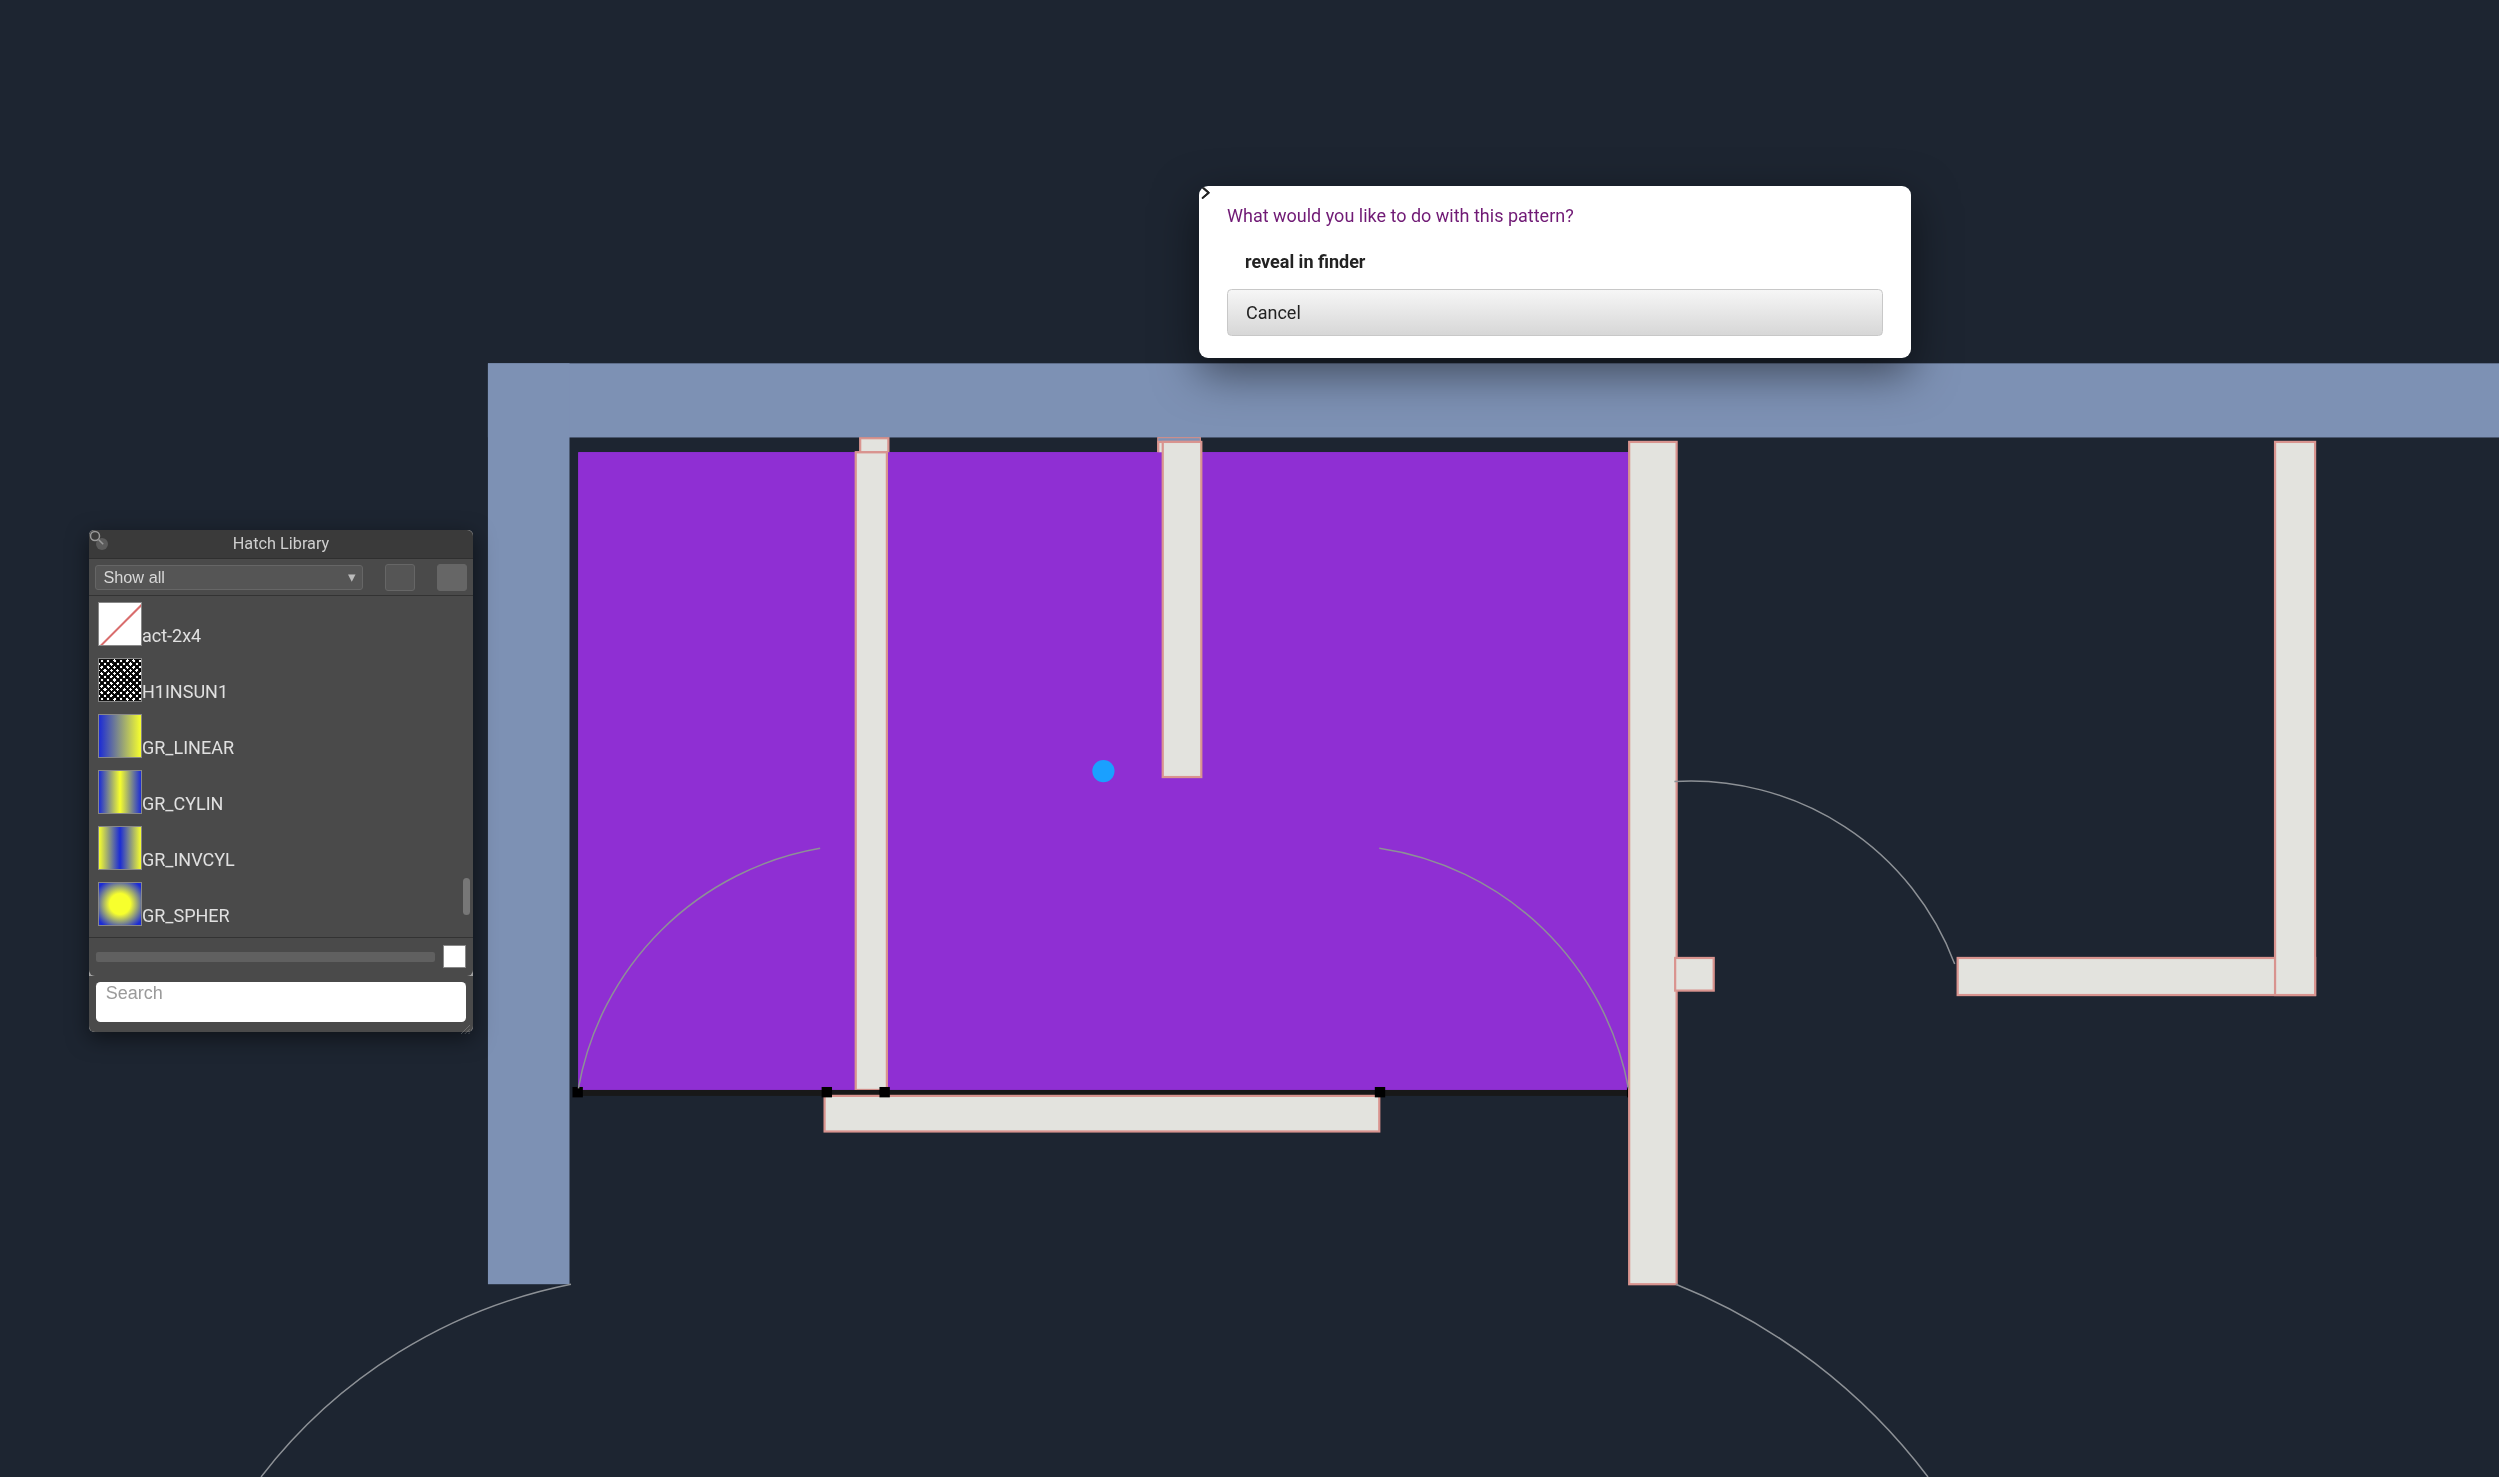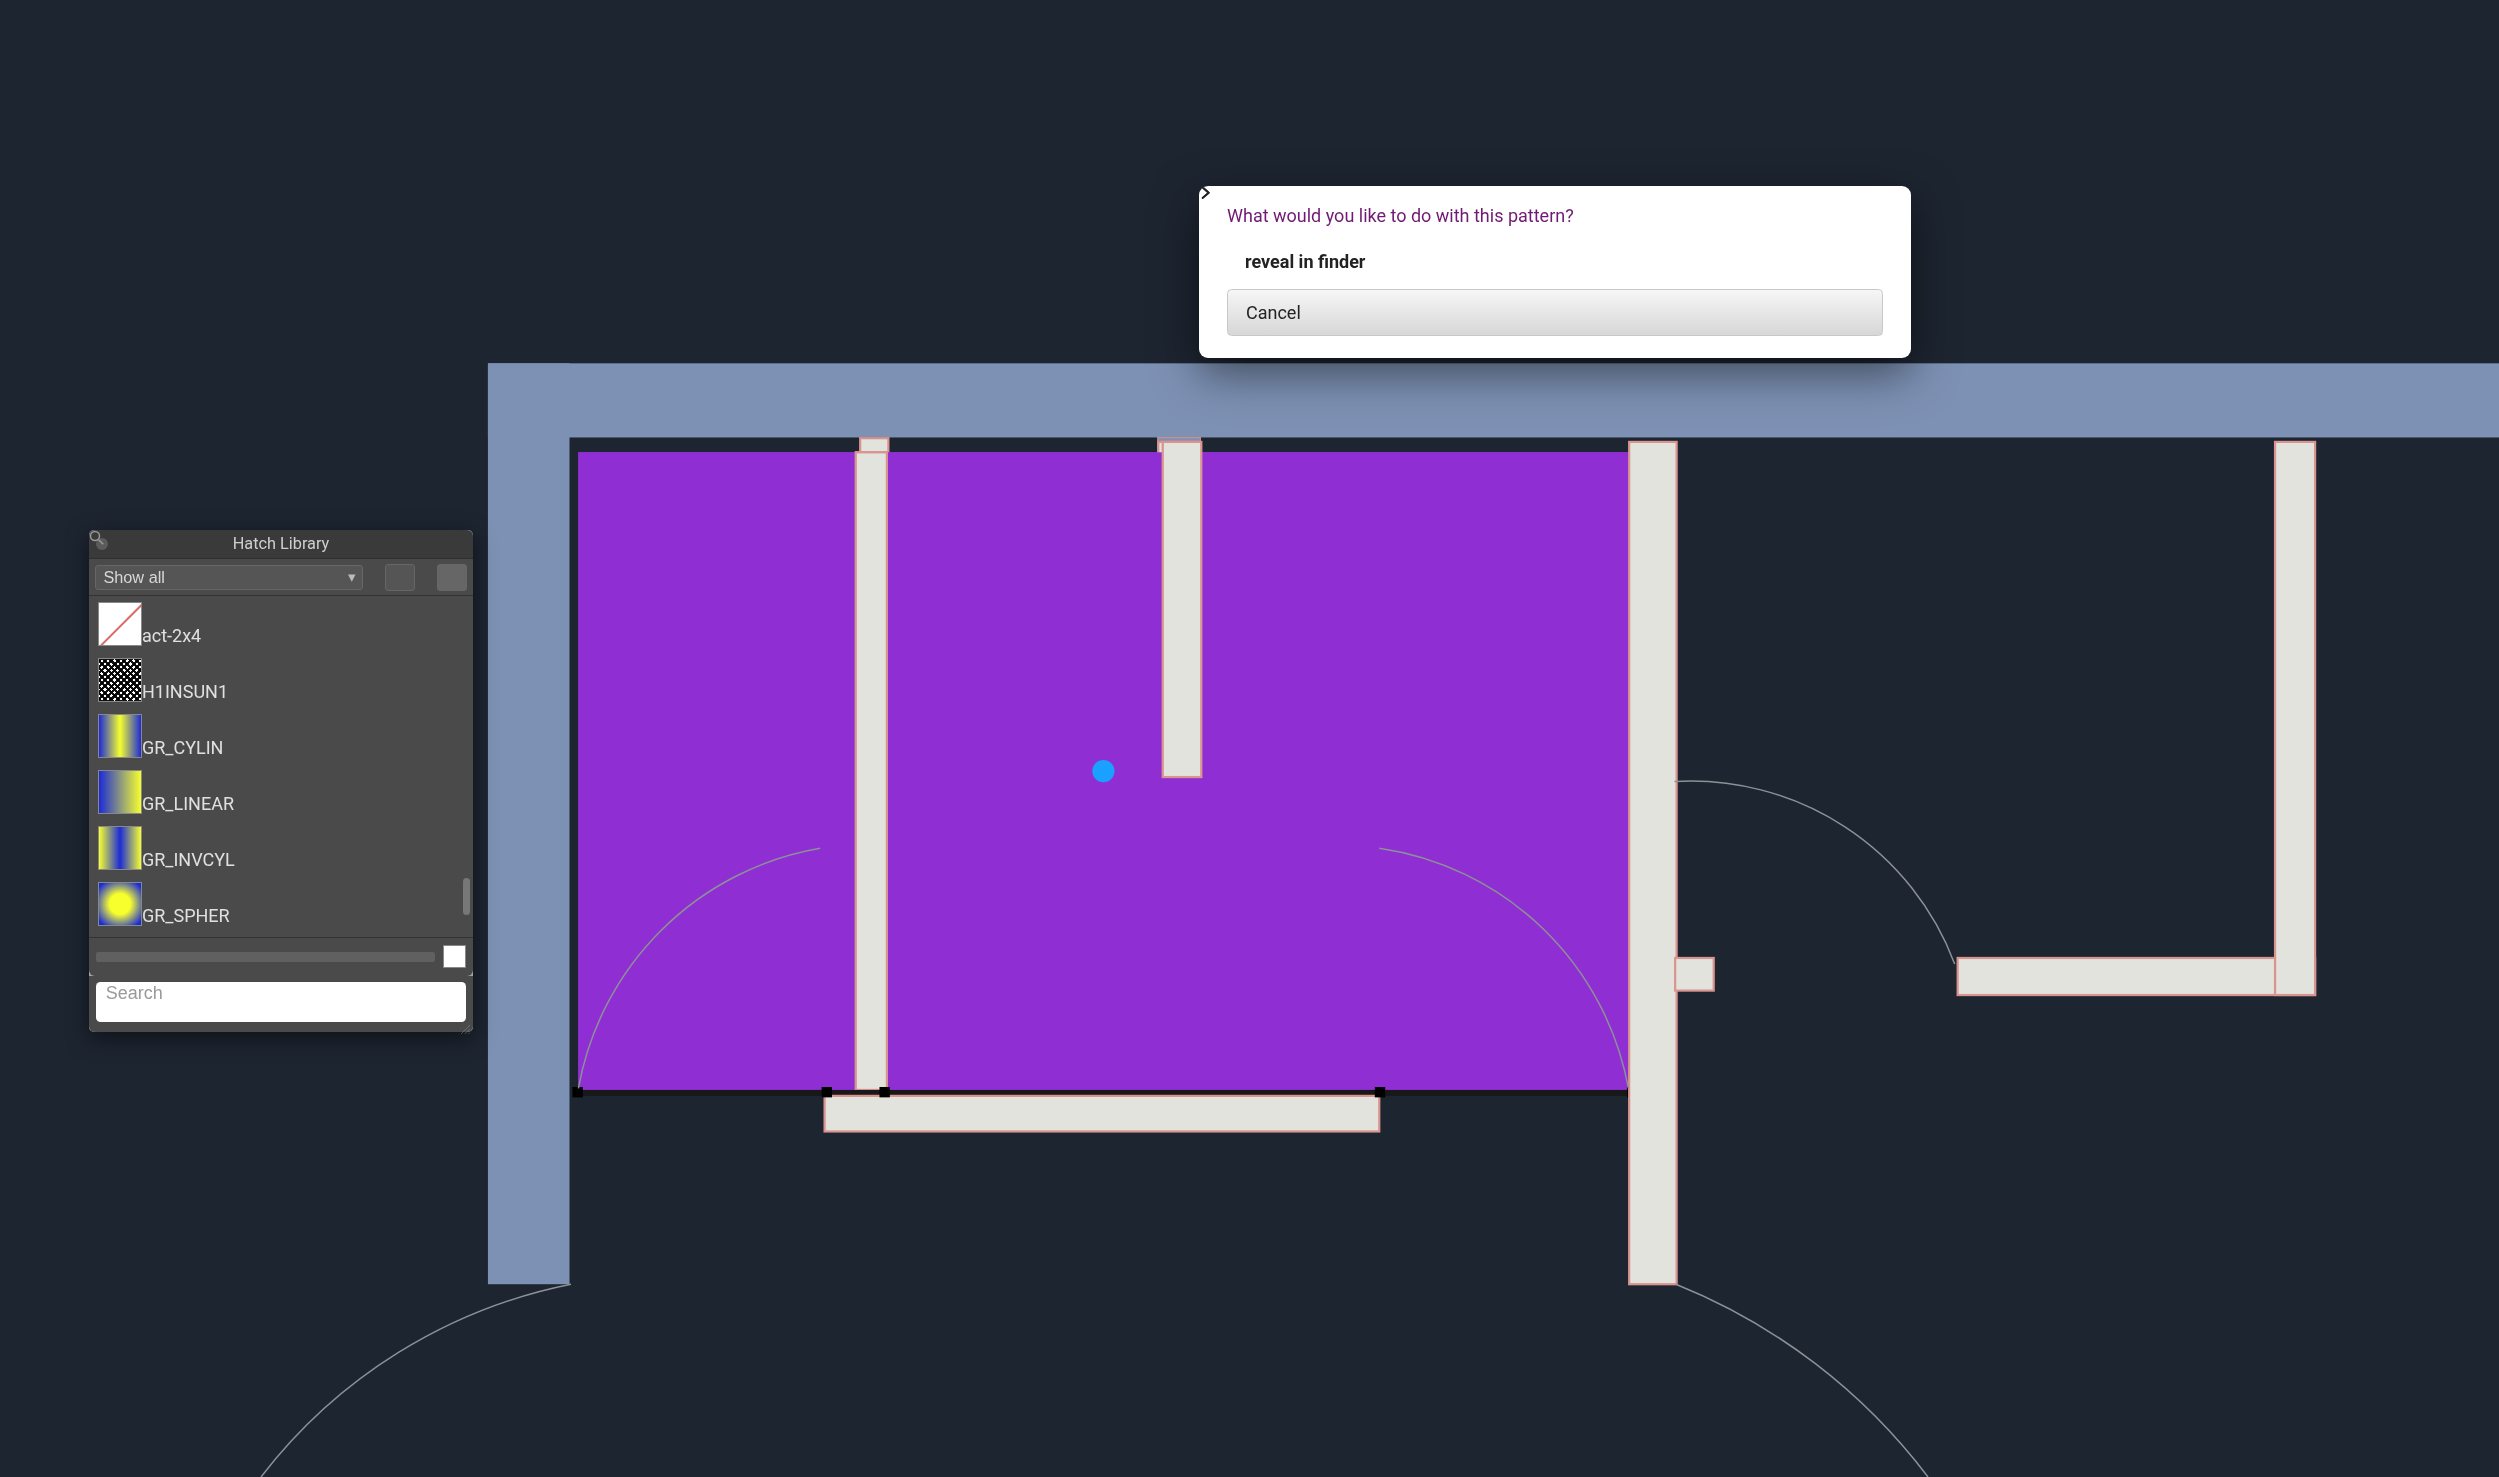--- a/index.html
+++ b/index.html
@@ -136,26 +136,26 @@
   <div class="list">
     <div class="list-item">
       <div class="swatch sw-diag"></div>
       <span>act-2x4</span>
     </div>
     <div class="list-item">
       <div class="swatch sw-hatch"></div>
       <span>H1INSUN1</span>
     </div>
     <div class="list-item">
+      <div class="swatch sw-linear"></div>
+      <span>GR_LINEAR</span>
+    </div>
+    <div class="list-item">
       <div class="swatch sw-cylin"></div>
       <span>GR_CYLIN</span>
-    </div>
-    <div class="list-item">
-      <div class="swatch sw-linear"></div>
-      <span>GR_LINEAR</span>
     </div>
     <div class="list-item">
       <div class="swatch sw-invcyl"></div>
       <span>GR_INVCYL</span>
     </div>
     <div class="list-item">
       <div class="swatch sw-spher"></div>
       <span>GR_SPHER</span>
     </div>
     <div class="scrollbar-thumb"></div>

